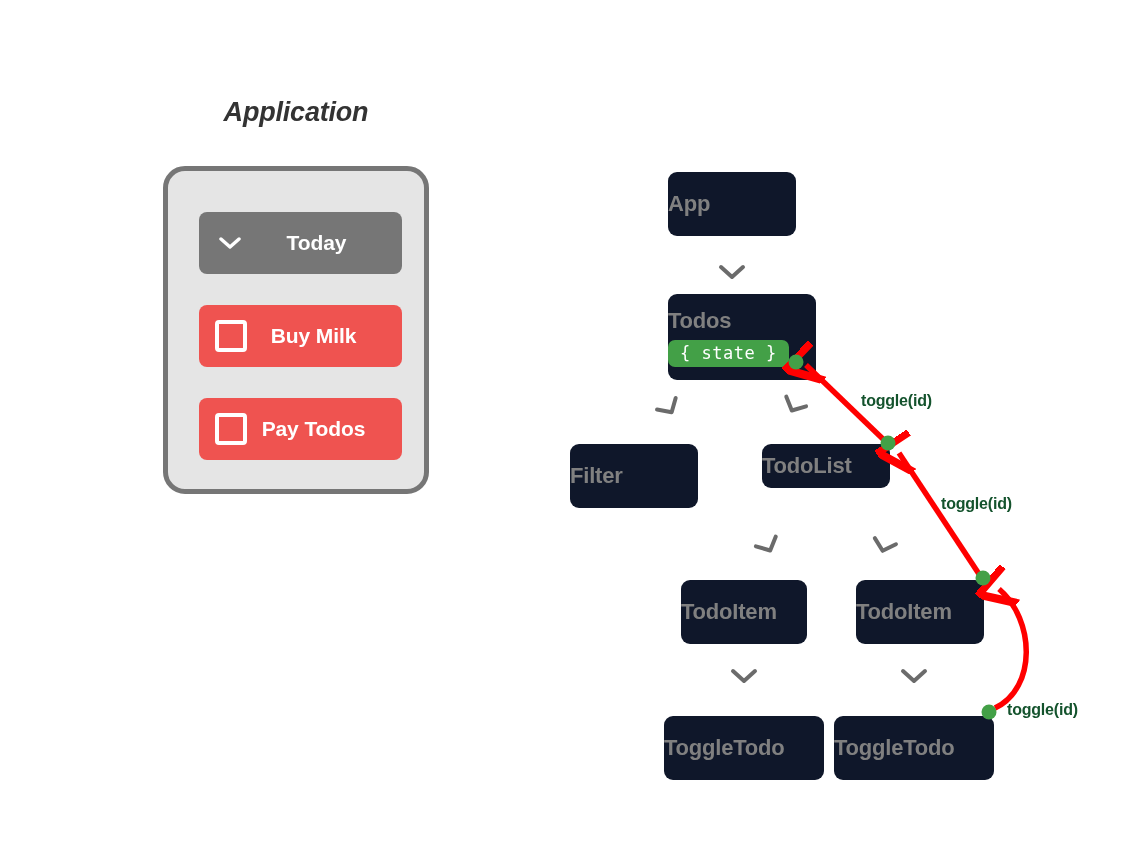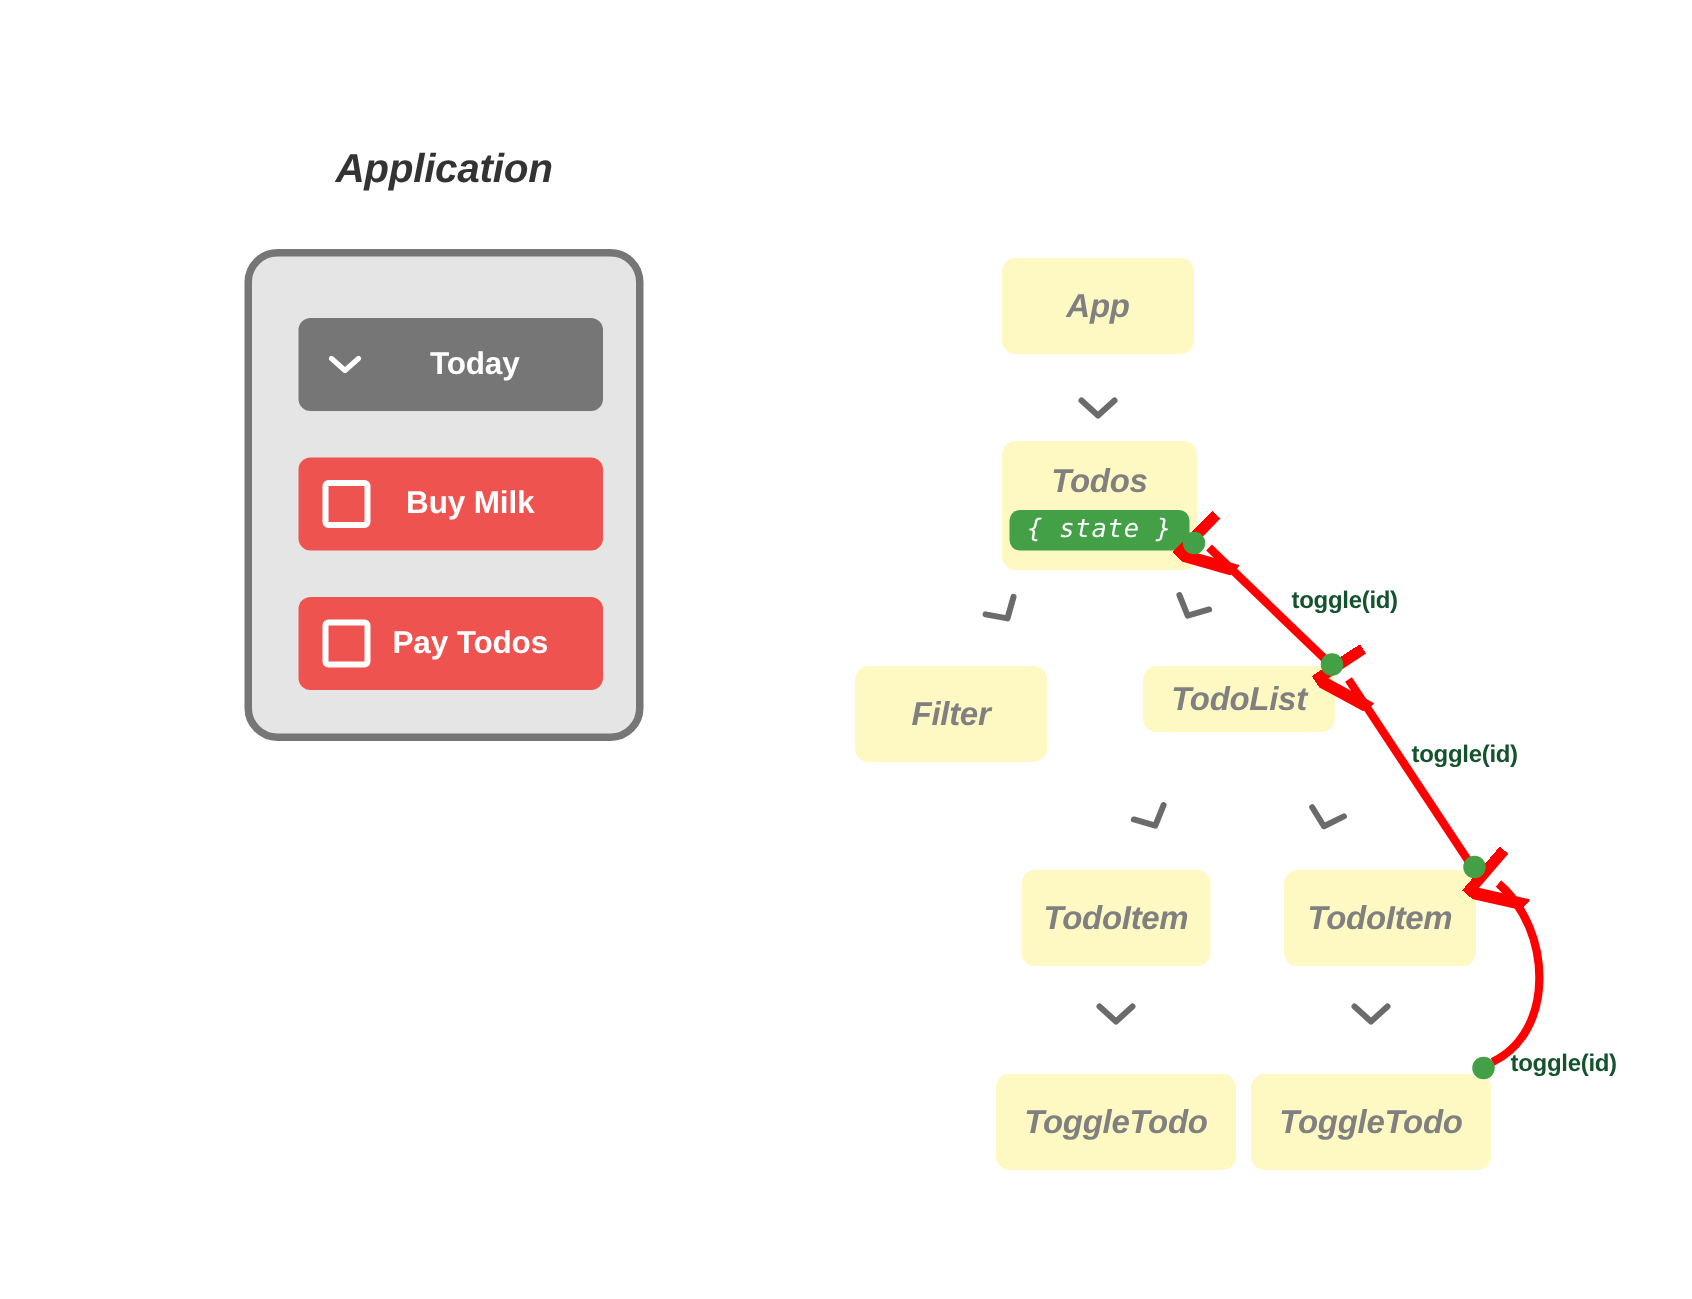--- a/index.html
+++ b/index.html
@@ -91,28 +91,27 @@
     color: #ffffff;
     font-size: 21px;
     font-weight: bold;
     letter-spacing: -0.1px;
   }
   .todo-row.task .row-label { padding-left: 26px; }
 
   
   .node {
     position: absolute;
-    background: #fef9c3;
+    background: #0f172a;
     border-radius: 9px;
     display: flex;
     flex-direction: column;
-    align-items: center;
+    align-items: flex-start;
     justify-content: center;
     box-sizing: border-box;
-    font-style: italic;
   }
   .node-label {
     color: #808080;
     font-size: 22px;
     font-weight: bold;
     letter-spacing: -0.2px;
     white-space: nowrap;
   }
   .state-badge {
     margin-top: 6px;
@@ -121,21 +120,21 @@
     font-family: "DejaVu Sans Mono", "Liberation Mono", monospace;
     font-size: 17px;
     border-radius: 7px;
     padding: 3px 12px 4px 12px;
     letter-spacing: 0.5px;
     white-space: nowrap;
   }
 
   
   #node-app        { left: 668px; top: 172px; width: 128px; height: 64px; }
-  #node-todos      { left: 668px; top: 294px; width: 130px; height: 86px; }
+  #node-todos      { left: 668px; top: 294px; width: 148px; height: 86px; }
   #node-filter     { left: 570px; top: 444px; width: 128px; height: 64px; }
   #node-todolist   { left: 762px; top: 444px; width: 128px; height: 44px; }
   #node-todoitem-1 { left: 681px; top: 580px; width: 126px; height: 64px; }
   #node-todoitem-2 { left: 856px; top: 580px; width: 128px; height: 64px; }
   #node-toggle-1   { left: 664px; top: 716px; width: 160px; height: 64px; }
   #node-toggle-2   { left: 834px; top: 716px; width: 160px; height: 64px; }
 
   
   .tree-chev {
     position: absolute;

